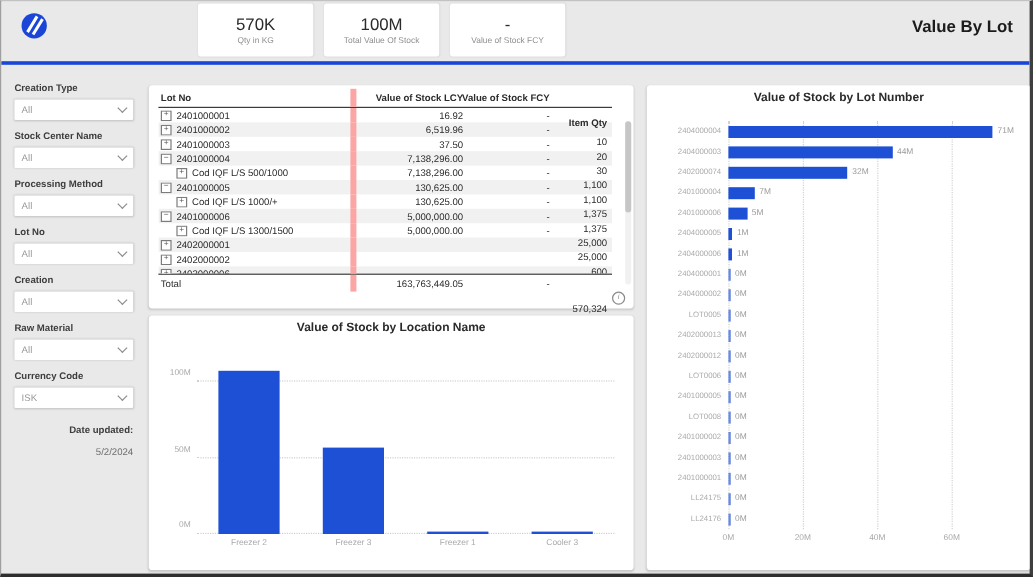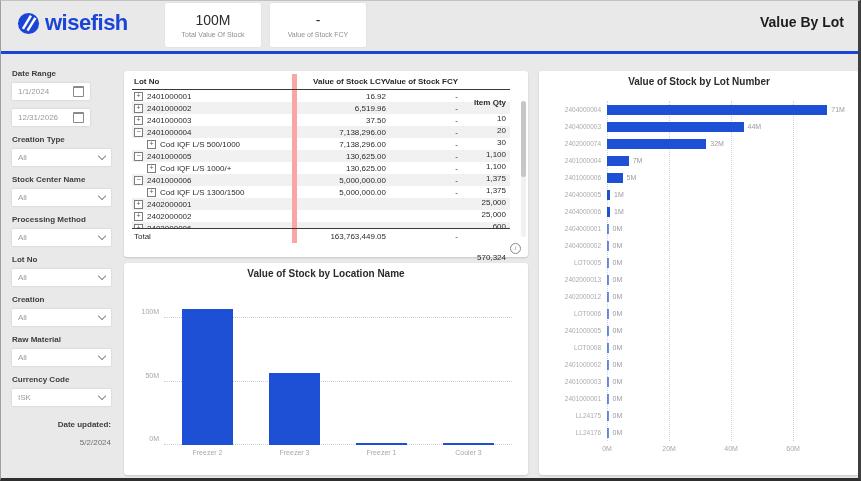--- a/index.html
+++ b/index.html
@@ -86,48 +86,40 @@
 
   <div class="hdr">
     <div class="logo">
       <span style="display:inline-flex;">
         <svg width="23" height="23" viewBox="0 0 24 24">
           <circle cx="12" cy="12" r="11" fill="#1b45d6"></circle>
           <path d="M6.2 17.5 L14.5 3.8" stroke="#ffffff" stroke-width="2.6"></path>
           <path d="M11 19.5 L19.2 6.2" stroke="#ffffff" stroke-width="2.6"></path>
         </svg>
       </span>
-      <span class="logo-text">wisefish</span>
     </div>
     <div class="kpis" id="kpis">
         <div class="kpi-card">
+          <div class="kpi-value">570K</div>
+          <div class="kpi-label">Qty in KG</div>
+        </div>
+        <div class="kpi-card">
           <div class="kpi-value">100M</div>
           <div class="kpi-label">Total Value Of Stock</div>
         </div>
         <div class="kpi-card">
           <div class="kpi-value">-</div>
           <div class="kpi-label">Value of Stock FCY</div>
         </div>
       </div>
     <div class="hdr-title">Value By Lot</div>
   </div>
   <div class="divider"></div>
 
   <div class="sidebar" id="sidebar">
-      <div class="f-group">
-        <div class="f-label">Date Range</div>
-        <div class="f-box f-date">
-          <span>1/1/2024</span>
-          <span class="cal"></span>
-        </div>
-        <div class="f-box f-date">
-          <span>12/31/2026</span>
-          <span class="cal"></span>
-        </div>
-      </div>
       <div class="f-group">
         <div class="f-label">Creation Type</div>
         <div class="f-box f-dd">
           <span>All</span>
           <span class="chev"></span>
         </div>
       </div>
       <div class="f-group">
         <div class="f-label">Stock Center Name</div>
         <div class="f-box f-dd">

